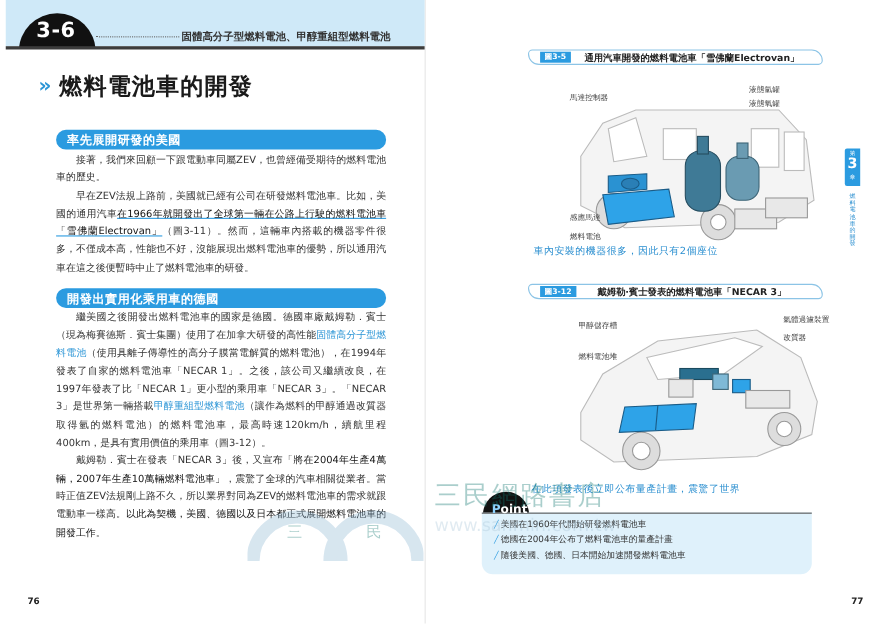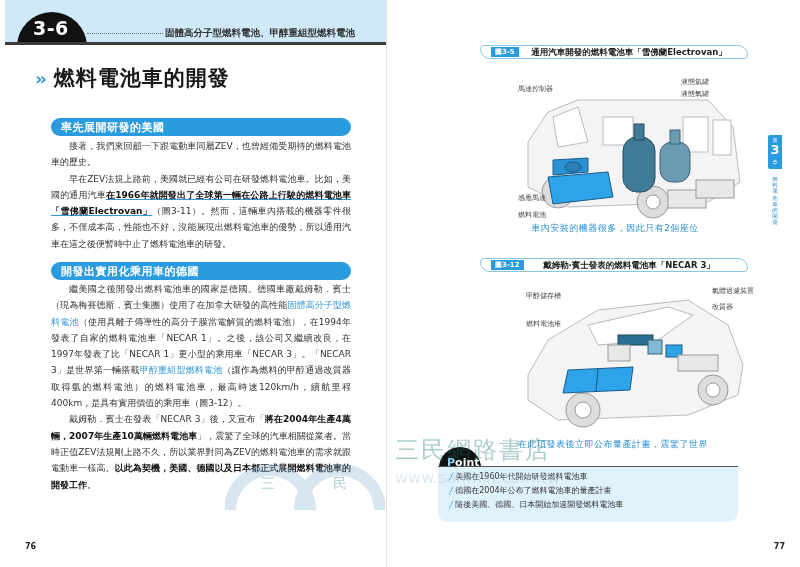--- a/index.html
+++ b/index.html
@@ -21,31 +21,31 @@
 
   .main-title-row { position: absolute; left: 30px; top: 64px; display: flex; align-items: center; gap: 10px; }
   .chev-icon { color: #2b95d6; font-size: 18px; font-weight: bold; letter-spacing: -3px; }
   .main-title { font-size: 21px; font-weight: bold; color: #1a1a1a; letter-spacing: 1px; }
 
   .sub-pill { position: absolute; left: 46px; width: 300px; height: 18px; background: #2b9be0; border-radius: 9px; }
   .sub-pill span { position: absolute; left: 10px; top: 2px; color: #fff; font-size: 11px; font-weight: bold; letter-spacing: 0.5px; }
 
   .body-text { position: absolute; left: 46px; width: 300px; font-size: 9px; line-height: 16.3px; color: #333; text-align: justify; }
   .body-text p { text-indent: 2em; }
-  .body-text b { font-weight: bold; color: #111; }
+  .body-text b { font-weight: normal; color: #111; }
   .body-text .hl { color: #2b95d6; }
   .body-text .ul { text-decoration: underline; text-decoration-color: #2b9be0; }
 
   .page-num { position: absolute; bottom: 16px; font-size: 8px; font-weight: bold; color: #222; }
 
   
   .fig-bar { position: absolute; left: 57px; width: 268px; height: 14px; border: 1px solid #8cc4e6; border-radius: 4px 10px 4px 10px; background: #fff; }
   .fig-tag { position: absolute; left: 10px; top: 1px; height: 10px; padding: 0 4px; background: #2b9be0; color: #fff; font-size: 7px; font-weight: bold; line-height: 10px; }
   .fig-title { position: absolute; left: 0; right: 0; top: 1px; text-align: center; font-size: 8.5px; font-weight: bold; color: #222; padding-left: 30px; }
-  .fig-caption { position: absolute; text-align: center; font-size: 9px; color: #2b8fd0; letter-spacing: 0.5px; width: 260px; }
+  .fig-caption { position: absolute; text-align: left; font-size: 9px; color: #2b8fd0; letter-spacing: 0.5px; width: 260px; }
   .callout { position: absolute; font-size: 7px; color: #444; white-space: nowrap; }
 
   
   .chapter-tab { position: absolute; right: 23px; top: 135px; width: 14px; height: 34px; background: #2b9be0; border-radius: 2px 0 0 2px; color: #fff; text-align: center; }
   .chapter-tab .small { font-size: 5px; display: block; line-height: 6px; margin-top: 2px; }
   .chapter-tab .big { font-size: 13px; font-weight: bold; display: block; line-height: 14px; }
   .chapter-side { position: absolute; right: 25px; top: 176px; width: 10px; font-size: 5.5px; color: #2b8fd0; line-height: 6.2px; text-align: center; word-break: break-all; }
 
   
   .point-box { position: absolute; left: 15px; top: 466px; width: 300px; height: 56px; background: #dff1fb; border-radius: 0 0 10px 10px; }

